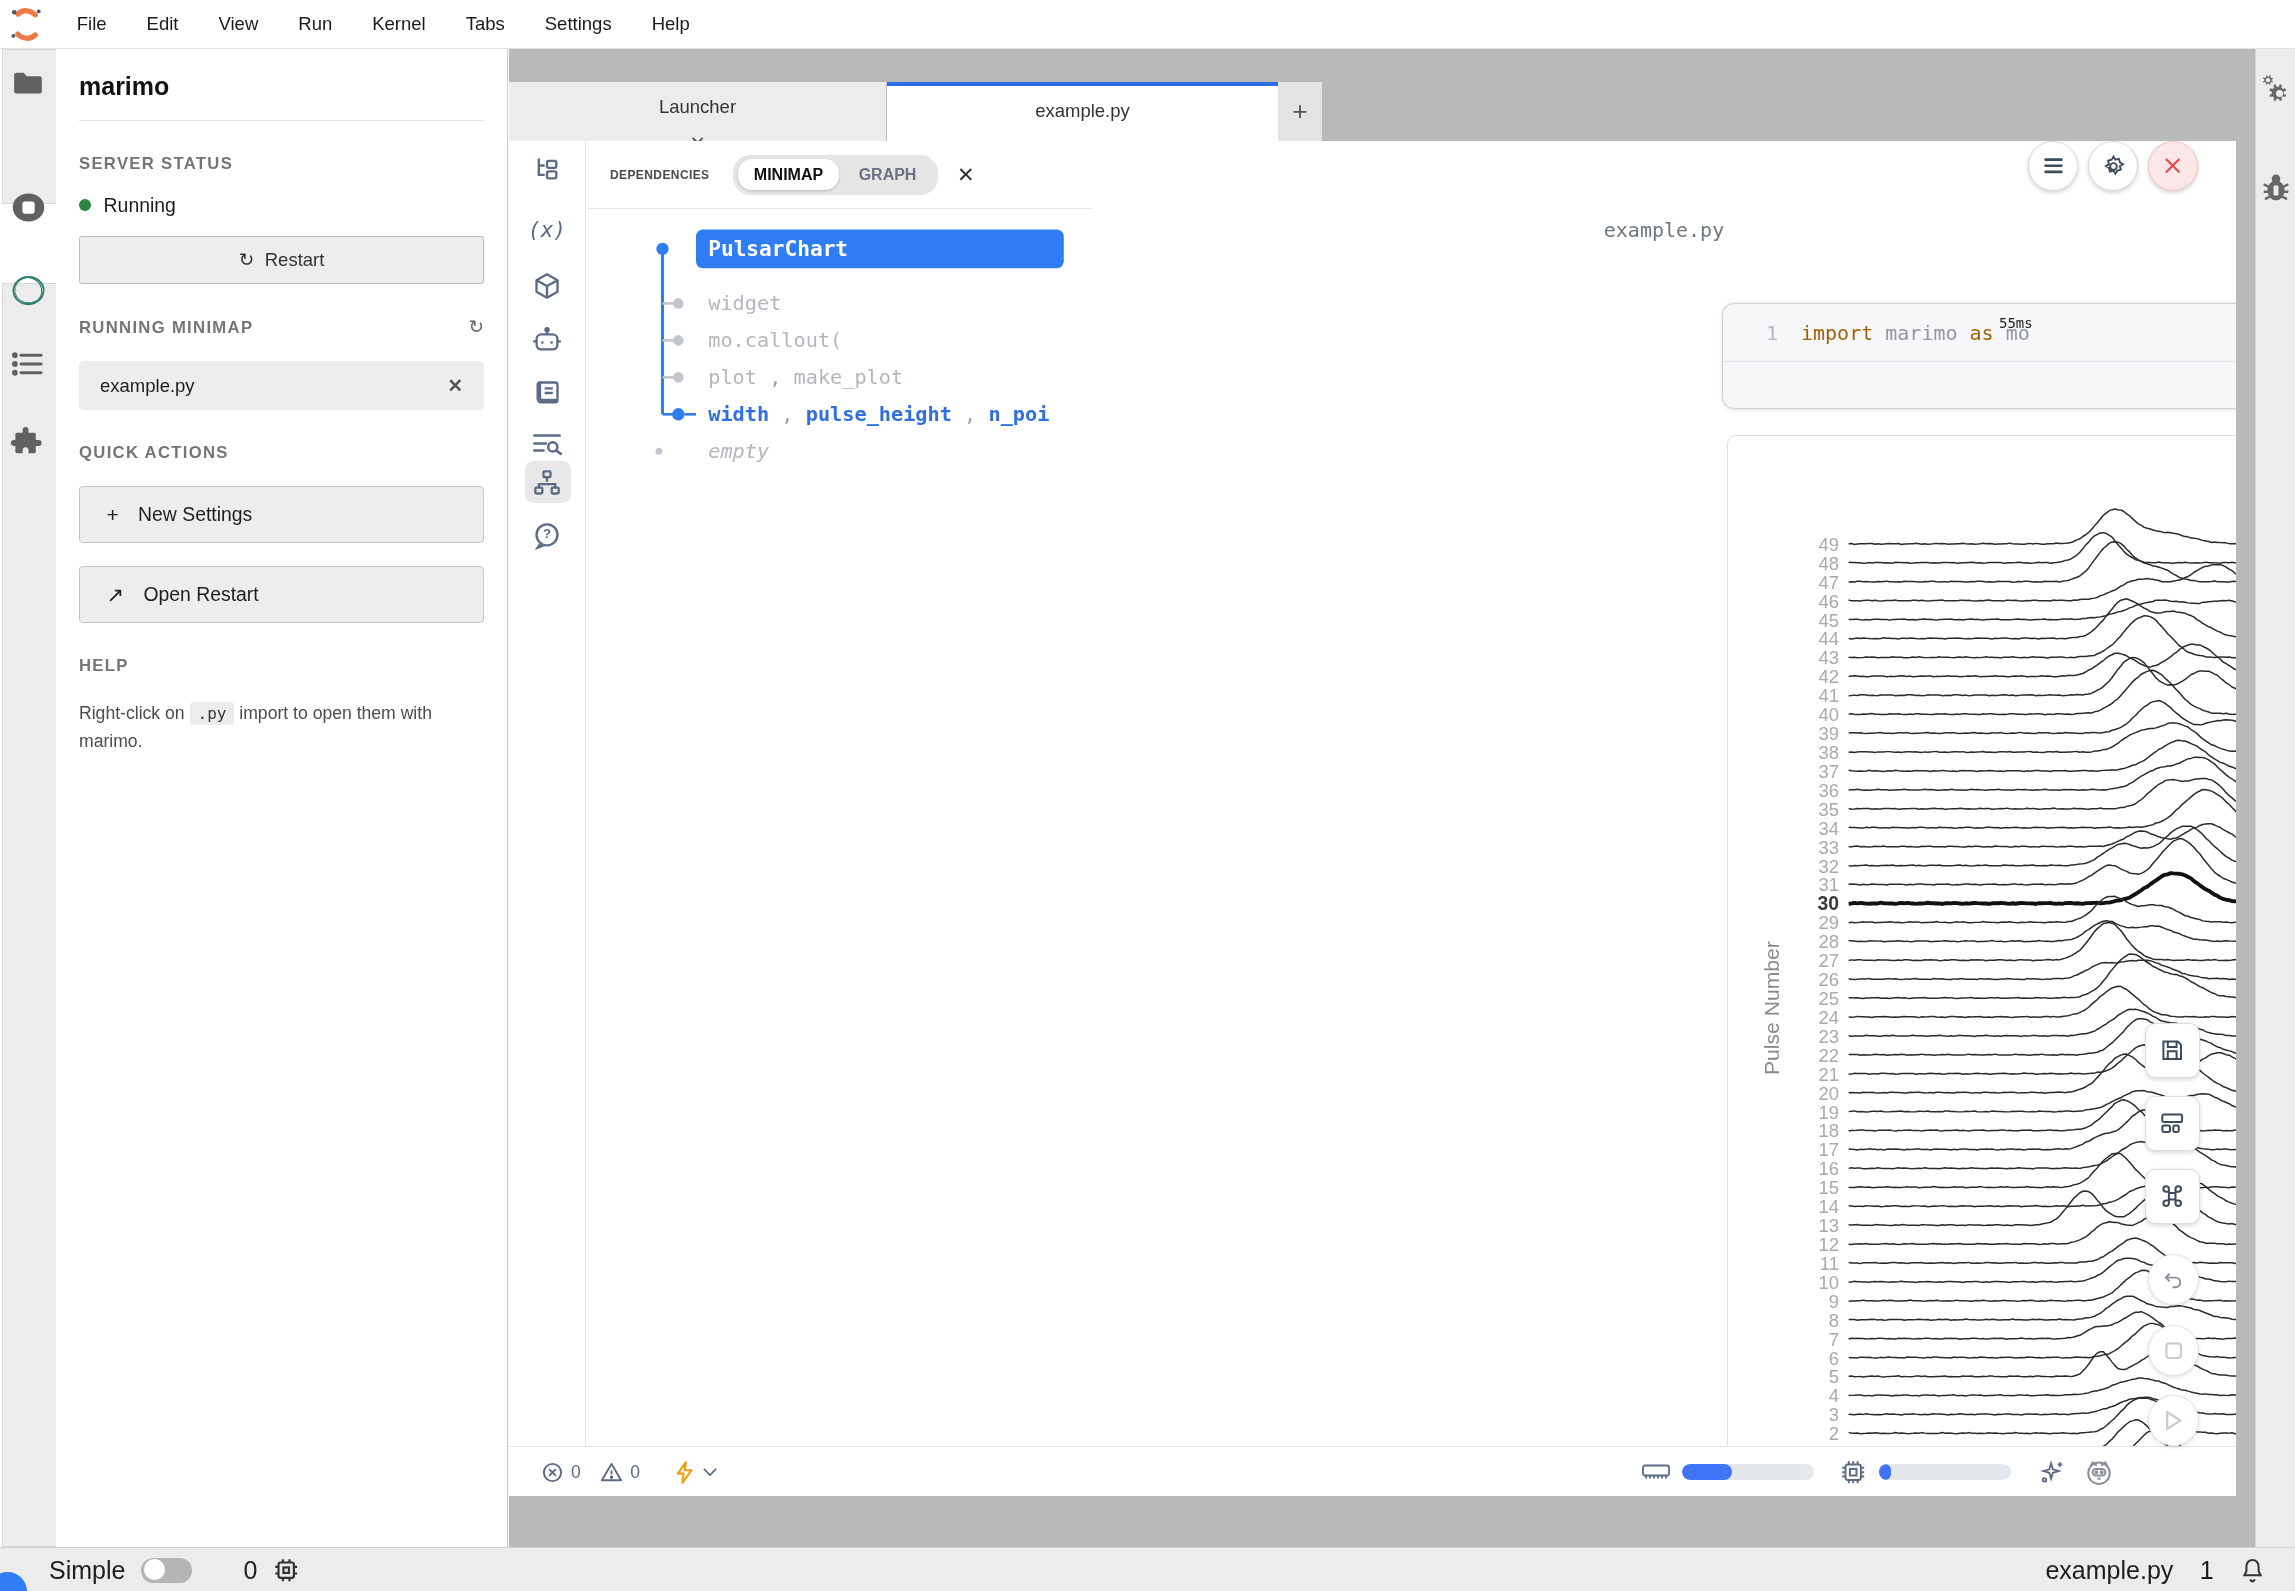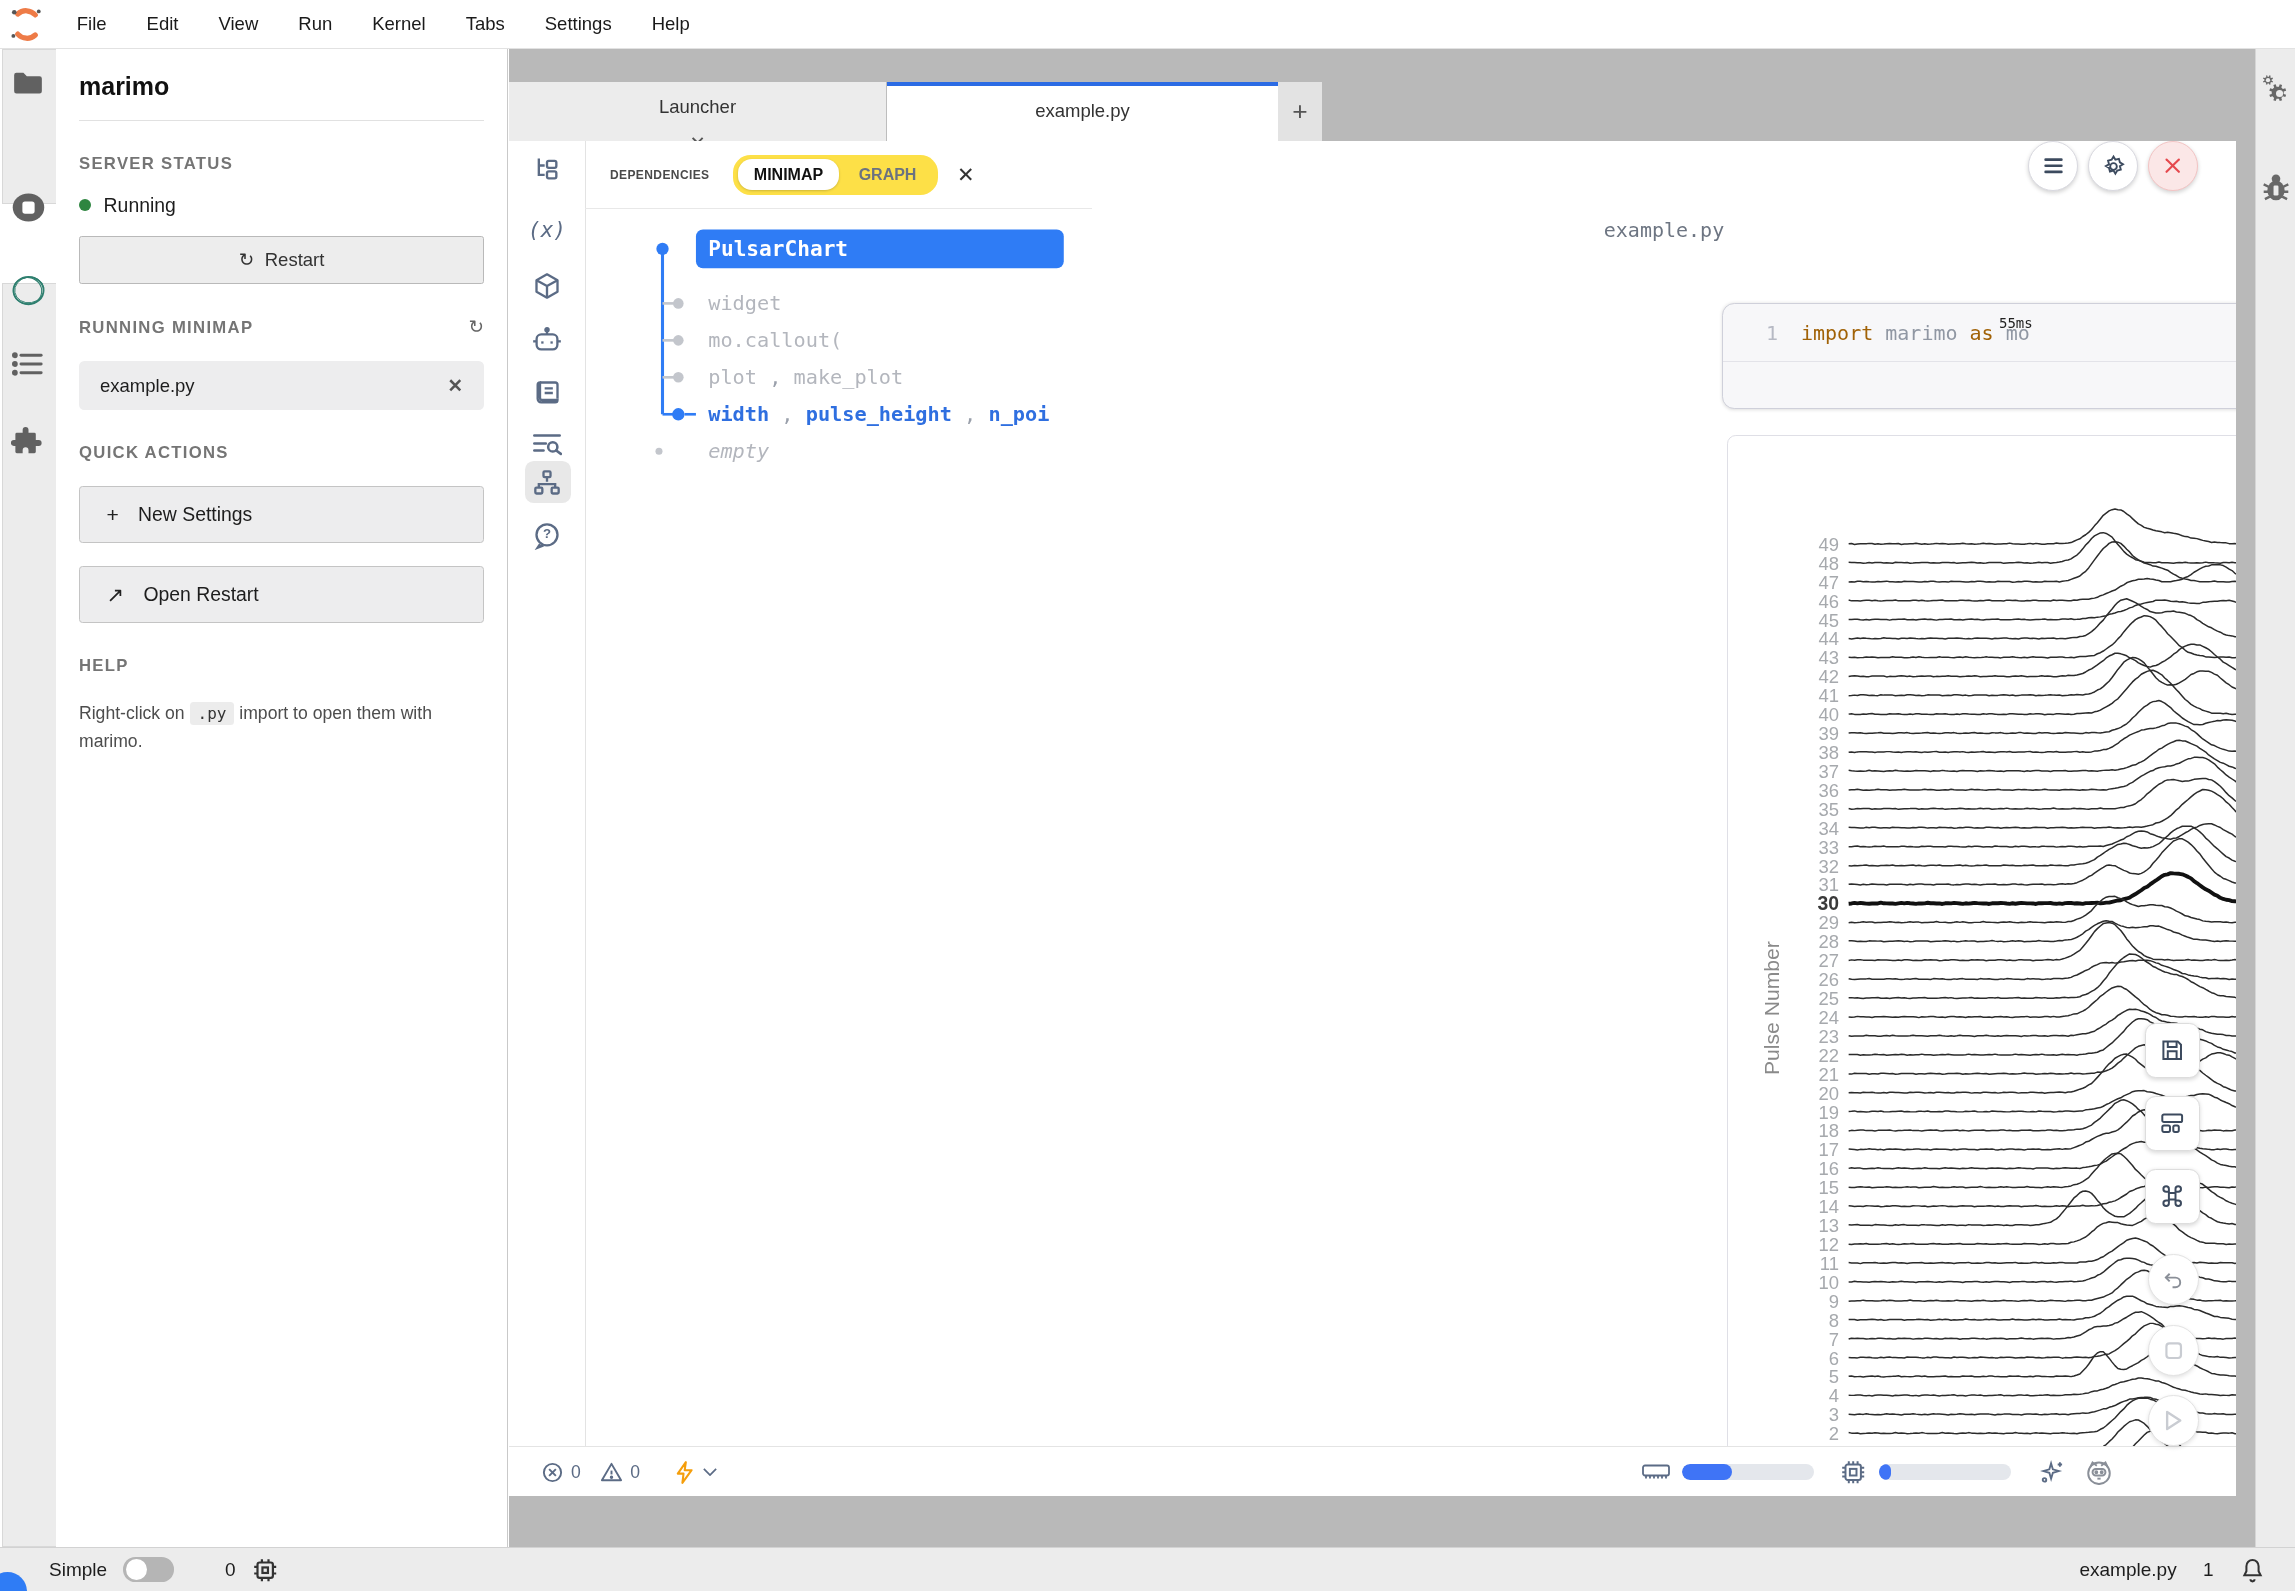--- a/index.html
+++ b/index.html
@@ -55,21 +55,21 @@
 
   
   #editor{left:509px;top:141px;width:1727px;height:1355px;background:#fff;overflow:hidden;}
   #iconstrip{left:0;top:0;width:76px;height:1355px;border-right:0.9px solid #e3e3e3;background:#fff;position:absolute;}
   .strip-ic{position:absolute;left:0;width:76px;display:flex;justify-content:center;align-items:center;cursor:pointer;}
   .strip-sel{position:absolute;left:16px;width:46px;height:42px;background:#e8e8e8;border-radius:8.8px;}
 
   #depspanel{left:76px;top:0;width:507px;height:1355px;border-right:0.9px solid #e3e3e3;position:absolute;}
   #deps-head{position:absolute;left:0;top:0;width:507px;height:68px;display:flex;align-items:center;border-bottom:0.9px solid #e8e8e8;box-sizing:border-box;padding-left:25px;}
   #deps-title{font-size:12px;font-weight:bold;color:#4a4a4a;letter-spacing:0.4px;}
-  .toggle-pill{margin-left:23px;background:#fde047;border-radius:17.6px;height:40px;display:flex;align-items:center;padding:0 5.3px;gap:3.5px;}
+  .toggle-pill{margin-left:23px;background:#e5e5e5;border-radius:17.6px;height:40px;display:flex;align-items:center;padding:0 5.3px;gap:3.5px;}
   .toggle-opt{font-size:16px;font-weight:bold;padding:6.2px 16px;border-radius:14px;color:#6b7280;cursor:pointer;}
   .toggle-opt.sel{background:#fff;color:#111;box-shadow:0 0.9px 2.6px rgba(0,0,0,.2);}
   #deps-close{margin-left:19.4px;font-size:21px;color:#333;cursor:pointer;}
 
   #notebook{left:583px;top:0;width:1144px;height:1355px;position:absolute;background:#fff;}
   .circ-btn{position:absolute;width:48px;height:48px;border-radius:50%;background:#fff;border:0.9px solid #d9d9e0;
             box-shadow:0 1.8px 4.4px rgba(0,0,0,.18);display:flex;align-items:center;justify-content:center;cursor:pointer;}
   .circ-btn.red{background:#fbe7e7;border-color:#f3c4c4;}
   #nb-title{position:absolute;left:0;top:77px;width:1144px;text-align:center;font-family:"DejaVu Sans Mono",monospace;
             font-size:20px;color:#6d7582;}
@@ -91,21 +91,21 @@
   .foot-cnt{font-size:17.6px;color:#5b6b85;margin-left:7px;}
   .bar-track{height:16px;border-radius:8px;background:#e4e7ec;overflow:hidden;}
   .bar-fill{height:100%;background:#3f74f6;border-radius:8px;}
 
   
   #rightbar{left:2255px;top:49px;width:40px;height:1498px;background:#ececec;border-left:0.9px solid #d5d5d5;}
   .rb-ic{position:absolute;left:0;width:40px;display:flex;justify-content:center;cursor:pointer;}
 
   
   #statusbar{left:0;top:1547px;width:2295px;height:44px;background:#ececec;border-top:0.9px solid #d2d2d2;
-             display:flex;align-items:center;font-size:19px;color:#1d1d1d;}
+             display:flex;align-items:center;font-size:25px;color:#1d1d1d;}
   #sb-left{display:flex;align-items:center;gap:16px;margin-left:49px;}
   .toggle{width:51px;height:25px;border-radius:12.3px;background:#b5b5b5;position:relative;cursor:pointer;}
   .toggle .knob{position:absolute;left:2.6px;top:1.8px;width:21px;height:21px;border-radius:50%;background:#fff;}
   #sb-right{margin-left:auto;display:flex;align-items:center;gap:26.4px;margin-right:30px;}
   #blue-corner{position:absolute;left:-12.3px;top:1572px;width:39px;height:39px;border-radius:50%;background:#2f7cf5;}
 </style>
 </head>
 <body>
 
 <div id="menubar" class="abs">

